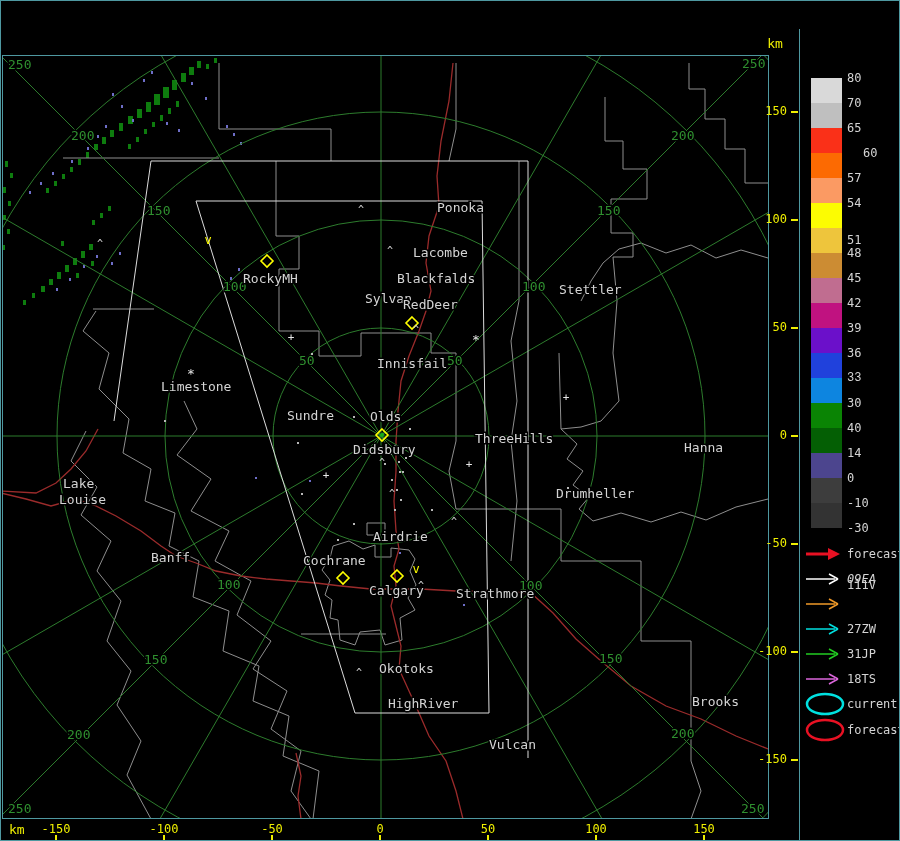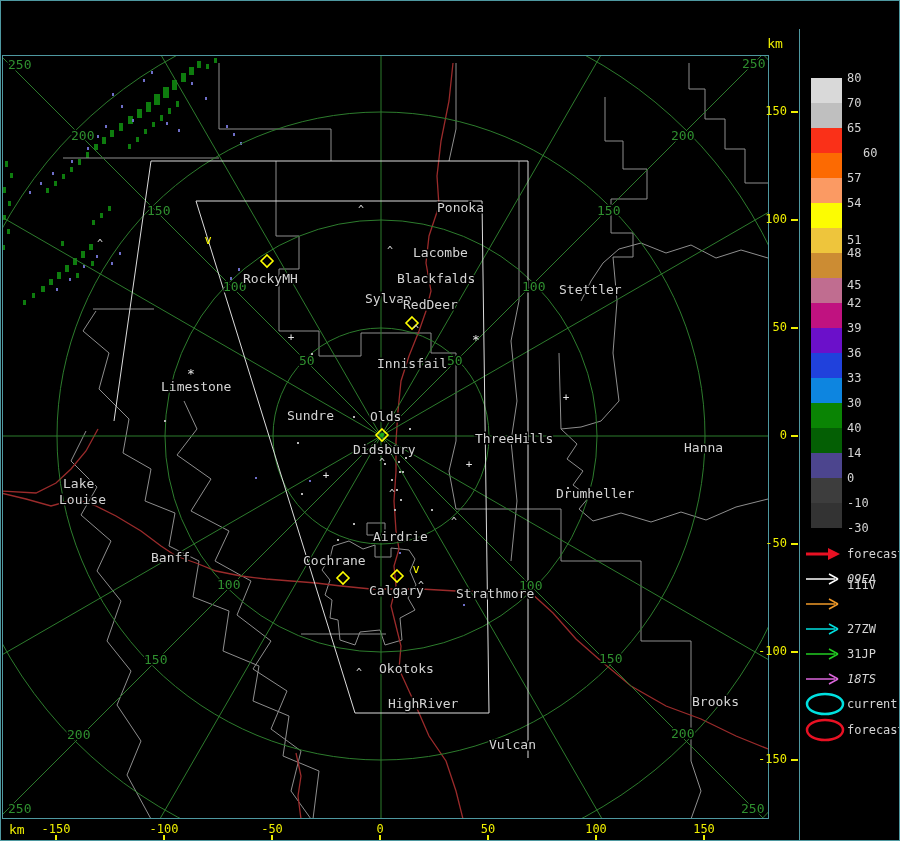--- a/index.html
+++ b/index.html
@@ -323,29 +323,29 @@
     <div class="cb-label" style="top: 145px; margin-left: 16px;">60</div>
     <div class="cb-swatch" style="top: 177px; background: rgb(251, 154, 99);"></div>
     <div class="cb-label" style="top: 170px;">57</div>
     <div class="cb-swatch" style="top: 202px; background: rgb(252, 252, 2);"></div>
     <div class="cb-label" style="top: 195px;">54</div>
     <div class="cb-swatch" style="top: 227px; background: rgb(238, 197, 60);"></div>
     <div class="cb-label" style="top: 220px; margin-top: 12px;">51</div>
     <div class="cb-swatch" style="top: 252px; background: rgb(204, 140, 51);"></div>
     <div class="cb-label" style="top: 245px;">48</div>
     <div class="cb-swatch" style="top: 277px; background: rgb(192, 109, 144);"></div>
-    <div class="cb-label" style="top: 270px; margin-top: 7px;">45</div>
+    <div class="cb-label" style="top: 270px;">45</div>
     <div class="cb-swatch" style="top: 302px; background: rgb(192, 18, 128);"></div>
     <div class="cb-label" style="top: 295px;">42</div>
     <div class="cb-swatch" style="top: 327px; background: rgb(107, 16, 202);"></div>
     <div class="cb-label" style="top: 320px;">39</div>
     <div class="cb-swatch" style="top: 352px; background: rgb(32, 65, 220);"></div>
     <div class="cb-label" style="top: 345px;">36</div>
     <div class="cb-swatch" style="top: 377px; background: rgb(13, 133, 224);"></div>
-    <div class="cb-label" style="top: 370px;">33</div>
+    <div class="cb-label" style="top: 370px; font-family: Liberation Mono, monospace;">33</div>
     <div class="cb-swatch" style="top: 402px; background: rgb(10, 132, 4);"></div>
     <div class="cb-label" style="top: 395px;">30</div>
     <div class="cb-swatch" style="top: 427px; background: rgb(4, 95, 4);"></div>
     <div class="cb-label" style="top: 420px;">40</div>
     <div class="cb-swatch" style="top: 452px; background: rgb(76, 69, 142);"></div>
     <div class="cb-label" style="top: 445px;">14</div>
     <div class="cb-swatch" style="top: 477px; background: rgb(61, 61, 61);"></div>
     <div class="cb-label" style="top: 470px;">0</div>
     <div class="cb-swatch" style="top: 502px; background: rgb(51, 51, 51);"></div>
     <div class="cb-label" style="top: 495px;">-10</div>
@@ -377,21 +377,21 @@
         <line x1="2" y1="12" x2="31" y2="12" stroke="#22cc22" stroke-width="1.5"></line>
         <line x1="34" y1="12" x2="25" y2="7" stroke="#22cc22" stroke-width="1.5"></line>
         <line x1="34" y1="12" x2="25" y2="17" stroke="#22cc22" stroke-width="1.5"></line>
       </svg></div>
     <div class="lg-label" style="top: 646px;">31JP</div>
     <div class="lg-glyph" style="top: 666px;"><svg width="42" height="24" viewBox="0 0 42 24">
         <line x1="2" y1="12" x2="31" y2="12" stroke="#dd66dd" stroke-width="1.5"></line>
         <line x1="34" y1="12" x2="25" y2="7" stroke="#dd66dd" stroke-width="1.5"></line>
         <line x1="34" y1="12" x2="25" y2="17" stroke="#dd66dd" stroke-width="1.5"></line>
       </svg></div>
-    <div class="lg-label" style="top: 671px; font-style: italic;">18TS</div>
+    <div class="lg-label" style="top: 671px;">18TS</div>
     <div class="lg-glyph" style="top: 691px;"><svg width="42" height="24" viewBox="0 0 42 24">
         <ellipse cx="21" cy="12" rx="18" ry="10" fill="none" stroke="#00e0e0" stroke-width="2.5"></ellipse>
       </svg></div>
     <div class="lg-label" style="top: 696px;">current</div>
     <div class="lg-glyph" style="top: 717px;"><svg width="42" height="24" viewBox="0 0 42 24">
         <ellipse cx="21" cy="12" rx="18" ry="10" fill="none" stroke="#e81123" stroke-width="2.5"></ellipse>
       </svg></div>
     <div class="lg-label" style="top: 722px;">forecast</div>
   </div>
 

